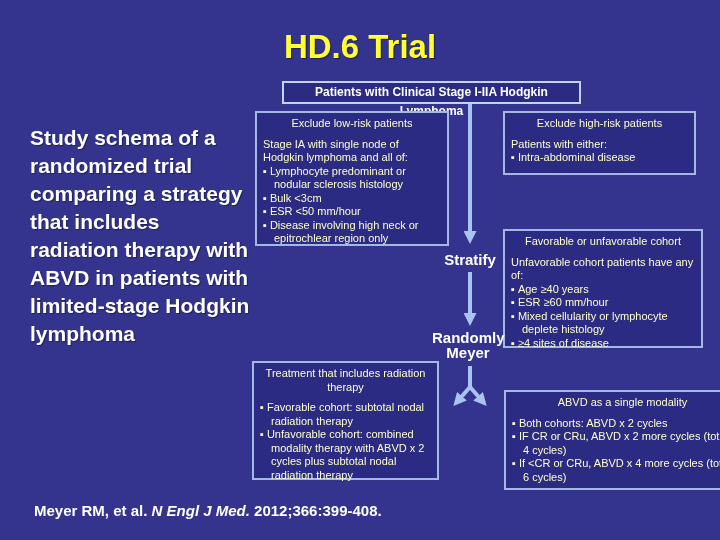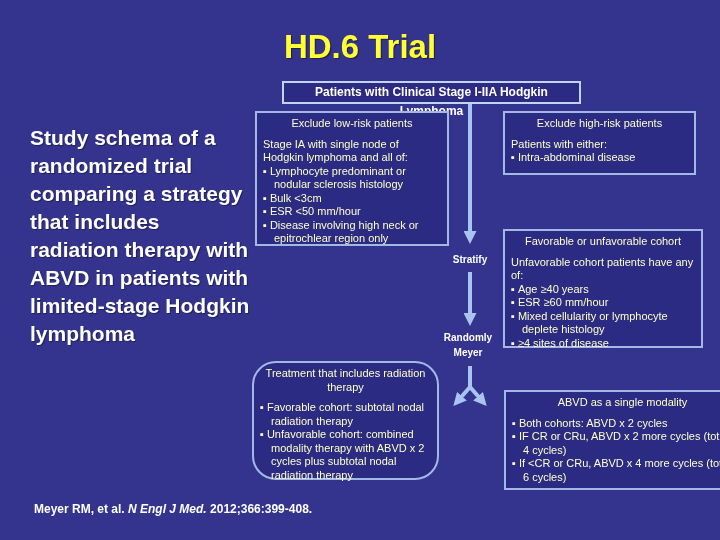--- a/index.html
+++ b/index.html
@@ -36,27 +36,27 @@
     border:2px solid #A4B8E6;
     color:#FFFFCC; font-size:11px; font-weight:normal; line-height:13.5px;
     padding:4px 6px;
   }
   .bhead { text-align:center; margin-bottom:7px; }
   .bsub  { text-align:left; }
   .blist { list-style:none; margin:0; padding:0; }
   .blist li { padding-left:11px; text-indent:-11px; }
   .bm { margin-right:3px; }
   .flow-label {
-    position:absolute; color:#FFFFFF; font-size:10px; font-weight:bold;
+    position:absolute; color:#FFFFFF; font-size:15px; font-weight:bold;
     text-align:center; line-height:15px;
   }
   .arrow-layer { position:absolute; left:0; top:0; pointer-events:none; }
   .citation {
     position:absolute; left:34px; top:502px;
-    color:#FFFFFF; font-size:12px; font-weight:bold;
+    color:#FFFFFF; font-size:15px; font-weight:bold;
   }
 </style>
 </head>
 <body>
 
 <div class="slide">
 
   <h1 class="title">HD.6 Trial</h1>
 
   <div class="subtitle-box">
@@ -103,21 +103,21 @@
     <div class="bhead">Favorable or unfavorable cohort</div>
     <div class="bsub">Unfavorable cohort patients have any of:</div>
     <ul class="blist">
       <li><span class="bm">▪</span><span>Age ≥40 years</span></li>
       <li><span class="bm">▪</span><span>ESR ≥60 mm/hour</span></li>
       <li><span class="bm">▪</span><span>Mixed cellularity or lymphocyte deplete histology</span></li>
       <li><span class="bm">▪</span><span>≥4 sites of disease</span></li>
     </ul>
   </div>
 
-  <div class="fbox" style="left:252px; top:361px; width:187px; height:119px;border-radius:24px;">
+  <div class="fbox" style="left:252px; top:361px; width:187px; height:119px;">
     <div class="bhead">Treatment that includes radiation therapy</div>
     <ul class="blist">
       <li><span class="bm">▪</span><span>Favorable cohort: subtotal nodal radiation therapy</span></li>
       <li><span class="bm">▪</span><span>Unfavorable cohort: combined modality therapy with ABVD x 2 cycles plus subtotal nodal radiation therapy</span></li>
     </ul>
   </div>
 
   <div class="fbox" style="left:504px; top:390px; width:237px; height:100px;">
     <div class="bhead">ABVD as a single modality</div>
     <ul class="blist">

